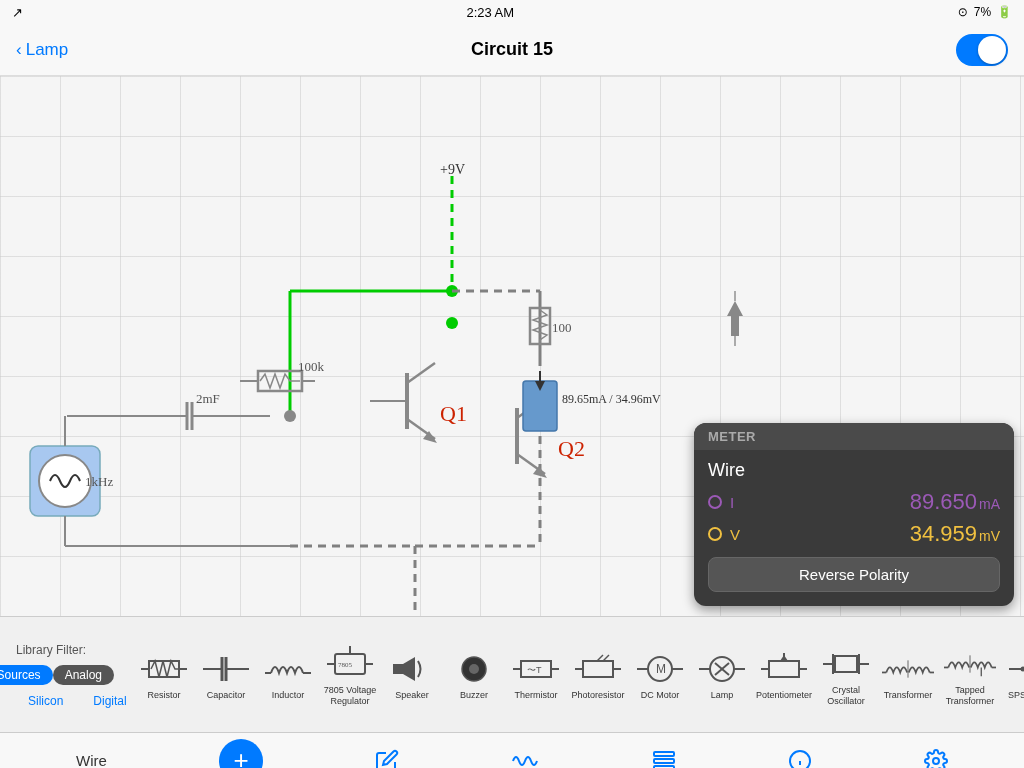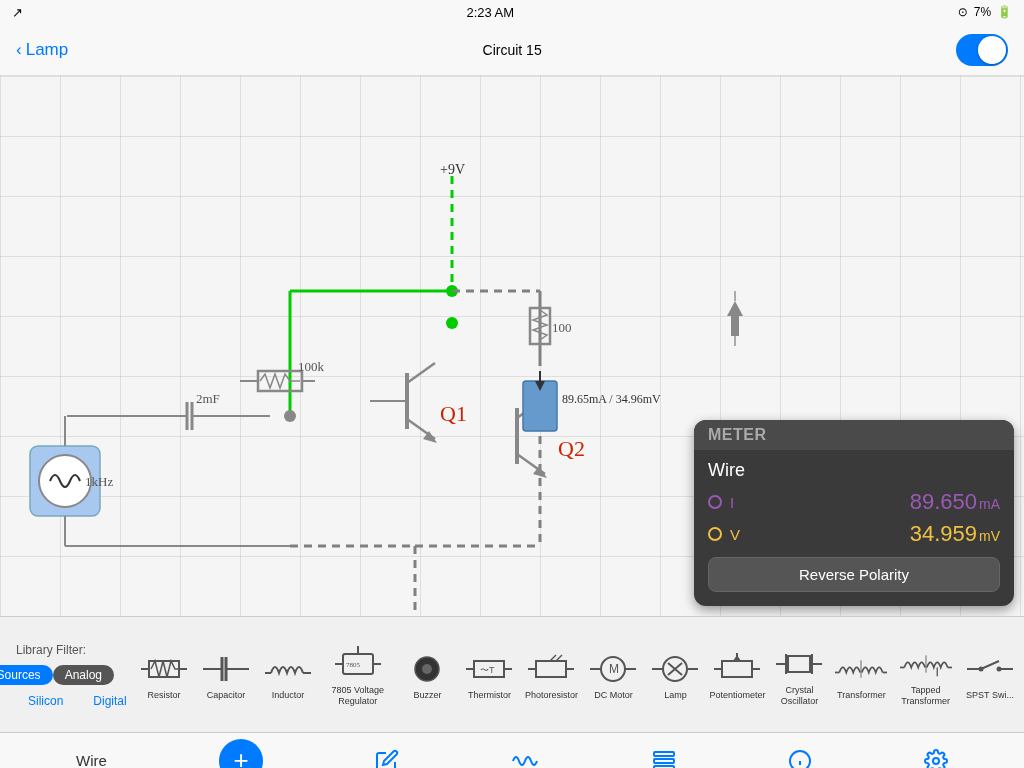--- a/index.html
+++ b/index.html
@@ -27,21 +27,21 @@
       display: flex;
       align-items: center;
       justify-content: space-between;
       padding: 0 16px;
     }
     #back-btn {
       display: flex; align-items: center; gap: 4px;
       color: #007AFF; font-size: 17px; cursor: pointer;
       background: none; border: none;
     }
-    #nav-title { font-size: 14px; font-weight: 400; color: #000; }
+    #nav-title { font-size: 18px; font-weight: 700; color: #000; }
     #toggle-switch {
       width: 52px; height: 32px; background: #007AFF;
       border-radius: 16px; position: relative; cursor: pointer;
     }
     #toggle-knob {
       width: 28px; height: 28px; background: white;
       border-radius: 50%; position: absolute; top: 2px; right: 2px;
       box-shadow: 0 1px 3px rgba(0,0,0,0.3);
     }
 
@@ -79,21 +79,21 @@
       bottom: 10px; right: 10px;
       width: 320px;
       background: #3a3a3a;
       border-radius: 12px;
       overflow: hidden;
       box-shadow: 0 4px 12px rgba(0,0,0,0.4);
     }
     #meter-header {
       background: #4a4a4a;
       padding: 6px 14px;
-      font-size: 16px;
+      font-size: 13px;
       font-weight: 600;
       color: #aaa;
       letter-spacing: 0.5px;
     }
     #meter-body { padding: 10px 14px 14px; }
     #meter-wire-label { font-size: 18px; font-weight: 500; color: #fff; margin-bottom: 8px; }
     #meter-row-i, #meter-row-v {
       display: flex; align-items: center; justify-content: space-between;
       margin-bottom: 6px;
     }
@@ -397,20 +397,30 @@
           <svg width="46" height="36" viewBox="0 0 46 36">
             <rect x="8" y="8" width="30" height="20" fill="none" stroke="#555" stroke-width="2" rx="2"></rect>
             <text x="11" y="21" font-size="7" fill="#555" font-family="Helvetica Neue">7805</text>
             <line x1="0" y1="18" x2="8" y2="18" stroke="#555" stroke-width="2"></line>
             <line x1="38" y1="18" x2="46" y2="18" stroke="#555" stroke-width="2"></line>
             <line x1="23" y1="8" x2="23" y2="0" stroke="#555" stroke-width="2"></line>
           </svg>
         </div>
         <div class="component-label">7805 Voltage
 Regulator</div>
+      </div>
+      <div class="component-item">
+        <div class="component-icon">
+          <svg width="46" height="36" viewBox="0 0 46 36">
+            <rect x="4" y="13" width="10" height="10" fill="#555"></rect>
+            <polygon points="14,13 26,6 26,30 14,23" fill="#555"></polygon>
+            <path d="M29,10 Q34,18 29,26" fill="none" stroke="#555" stroke-width="2"></path>
+          </svg>
+        </div>
+        <div class="component-label">Speaker</div>
       </div>
       <div class="component-item">
         <div class="component-icon">
           <svg width="46" height="36" viewBox="0 0 46 36">
             <circle cx="23" cy="18" r="12" fill="#333" stroke="#555" stroke-width="1.5"></circle>
             <circle cx="23" cy="18" r="5" fill="#666"></circle>
           </svg>
         </div>
         <div class="component-label">Buzzer</div>
       </div>

